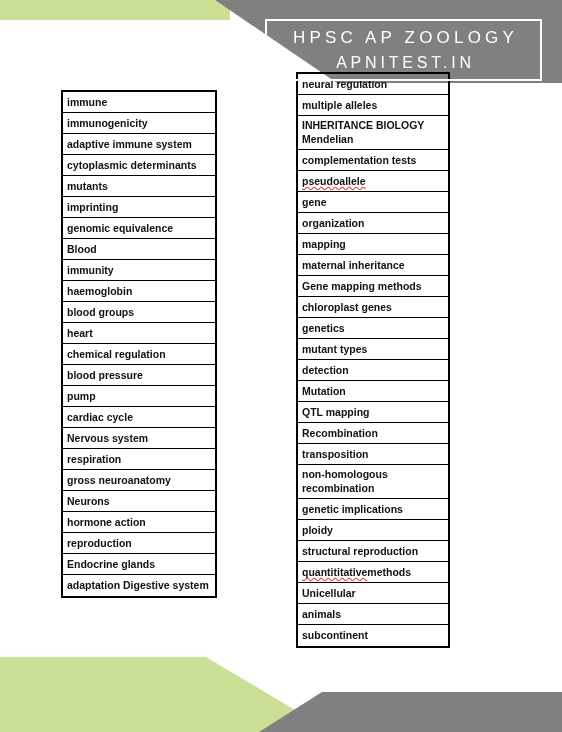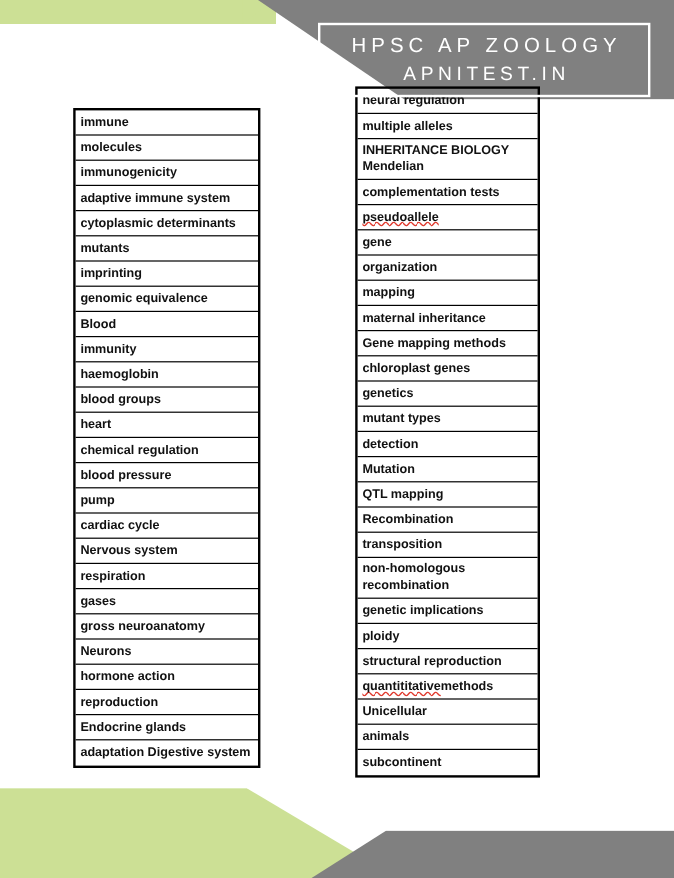--- a/index.html
+++ b/index.html
@@ -186,39 +186,37 @@
   <div class="deco-gray-bottom"></div>
 
   <div class="title-plate">
     <div class="title-line">HPSC AP ZOOLOGY</div>
     <div class="title-line sub">APNITEST.IN</div>
   </div>
 
   <div class="columns">
     <div class="term-table" id="col-left">
         <div class="term-cell">immune</div>
-        <div class="term-cell">molecules</div>
         <div class="term-cell">immunogenicity</div>
         <div class="term-cell">adaptive immune system</div>
         <div class="term-cell">cytoplasmic determinants</div>
         <div class="term-cell">mutants</div>
         <div class="term-cell">imprinting</div>
         <div class="term-cell">genomic equivalence</div>
         <div class="term-cell">Blood</div>
         <div class="term-cell">immunity</div>
         <div class="term-cell">haemoglobin</div>
         <div class="term-cell">blood groups</div>
         <div class="term-cell">heart</div>
         <div class="term-cell">chemical regulation</div>
         <div class="term-cell">blood pressure</div>
         <div class="term-cell">pump</div>
         <div class="term-cell">cardiac cycle</div>
         <div class="term-cell">Nervous system</div>
         <div class="term-cell">respiration</div>
-        <div class="term-cell">gases</div>
         <div class="term-cell">gross neuroanatomy</div>
         <div class="term-cell">Neurons</div>
         <div class="term-cell">hormone action</div>
         <div class="term-cell">reproduction</div>
         <div class="term-cell">Endocrine glands</div>
         <div class="term-cell">adaptation Digestive system</div>
       </div>
     <div class="term-table" id="col-right">
         <div class="term-cell">neural regulation</div>
         <div class="term-cell">multiple alleles</div>

